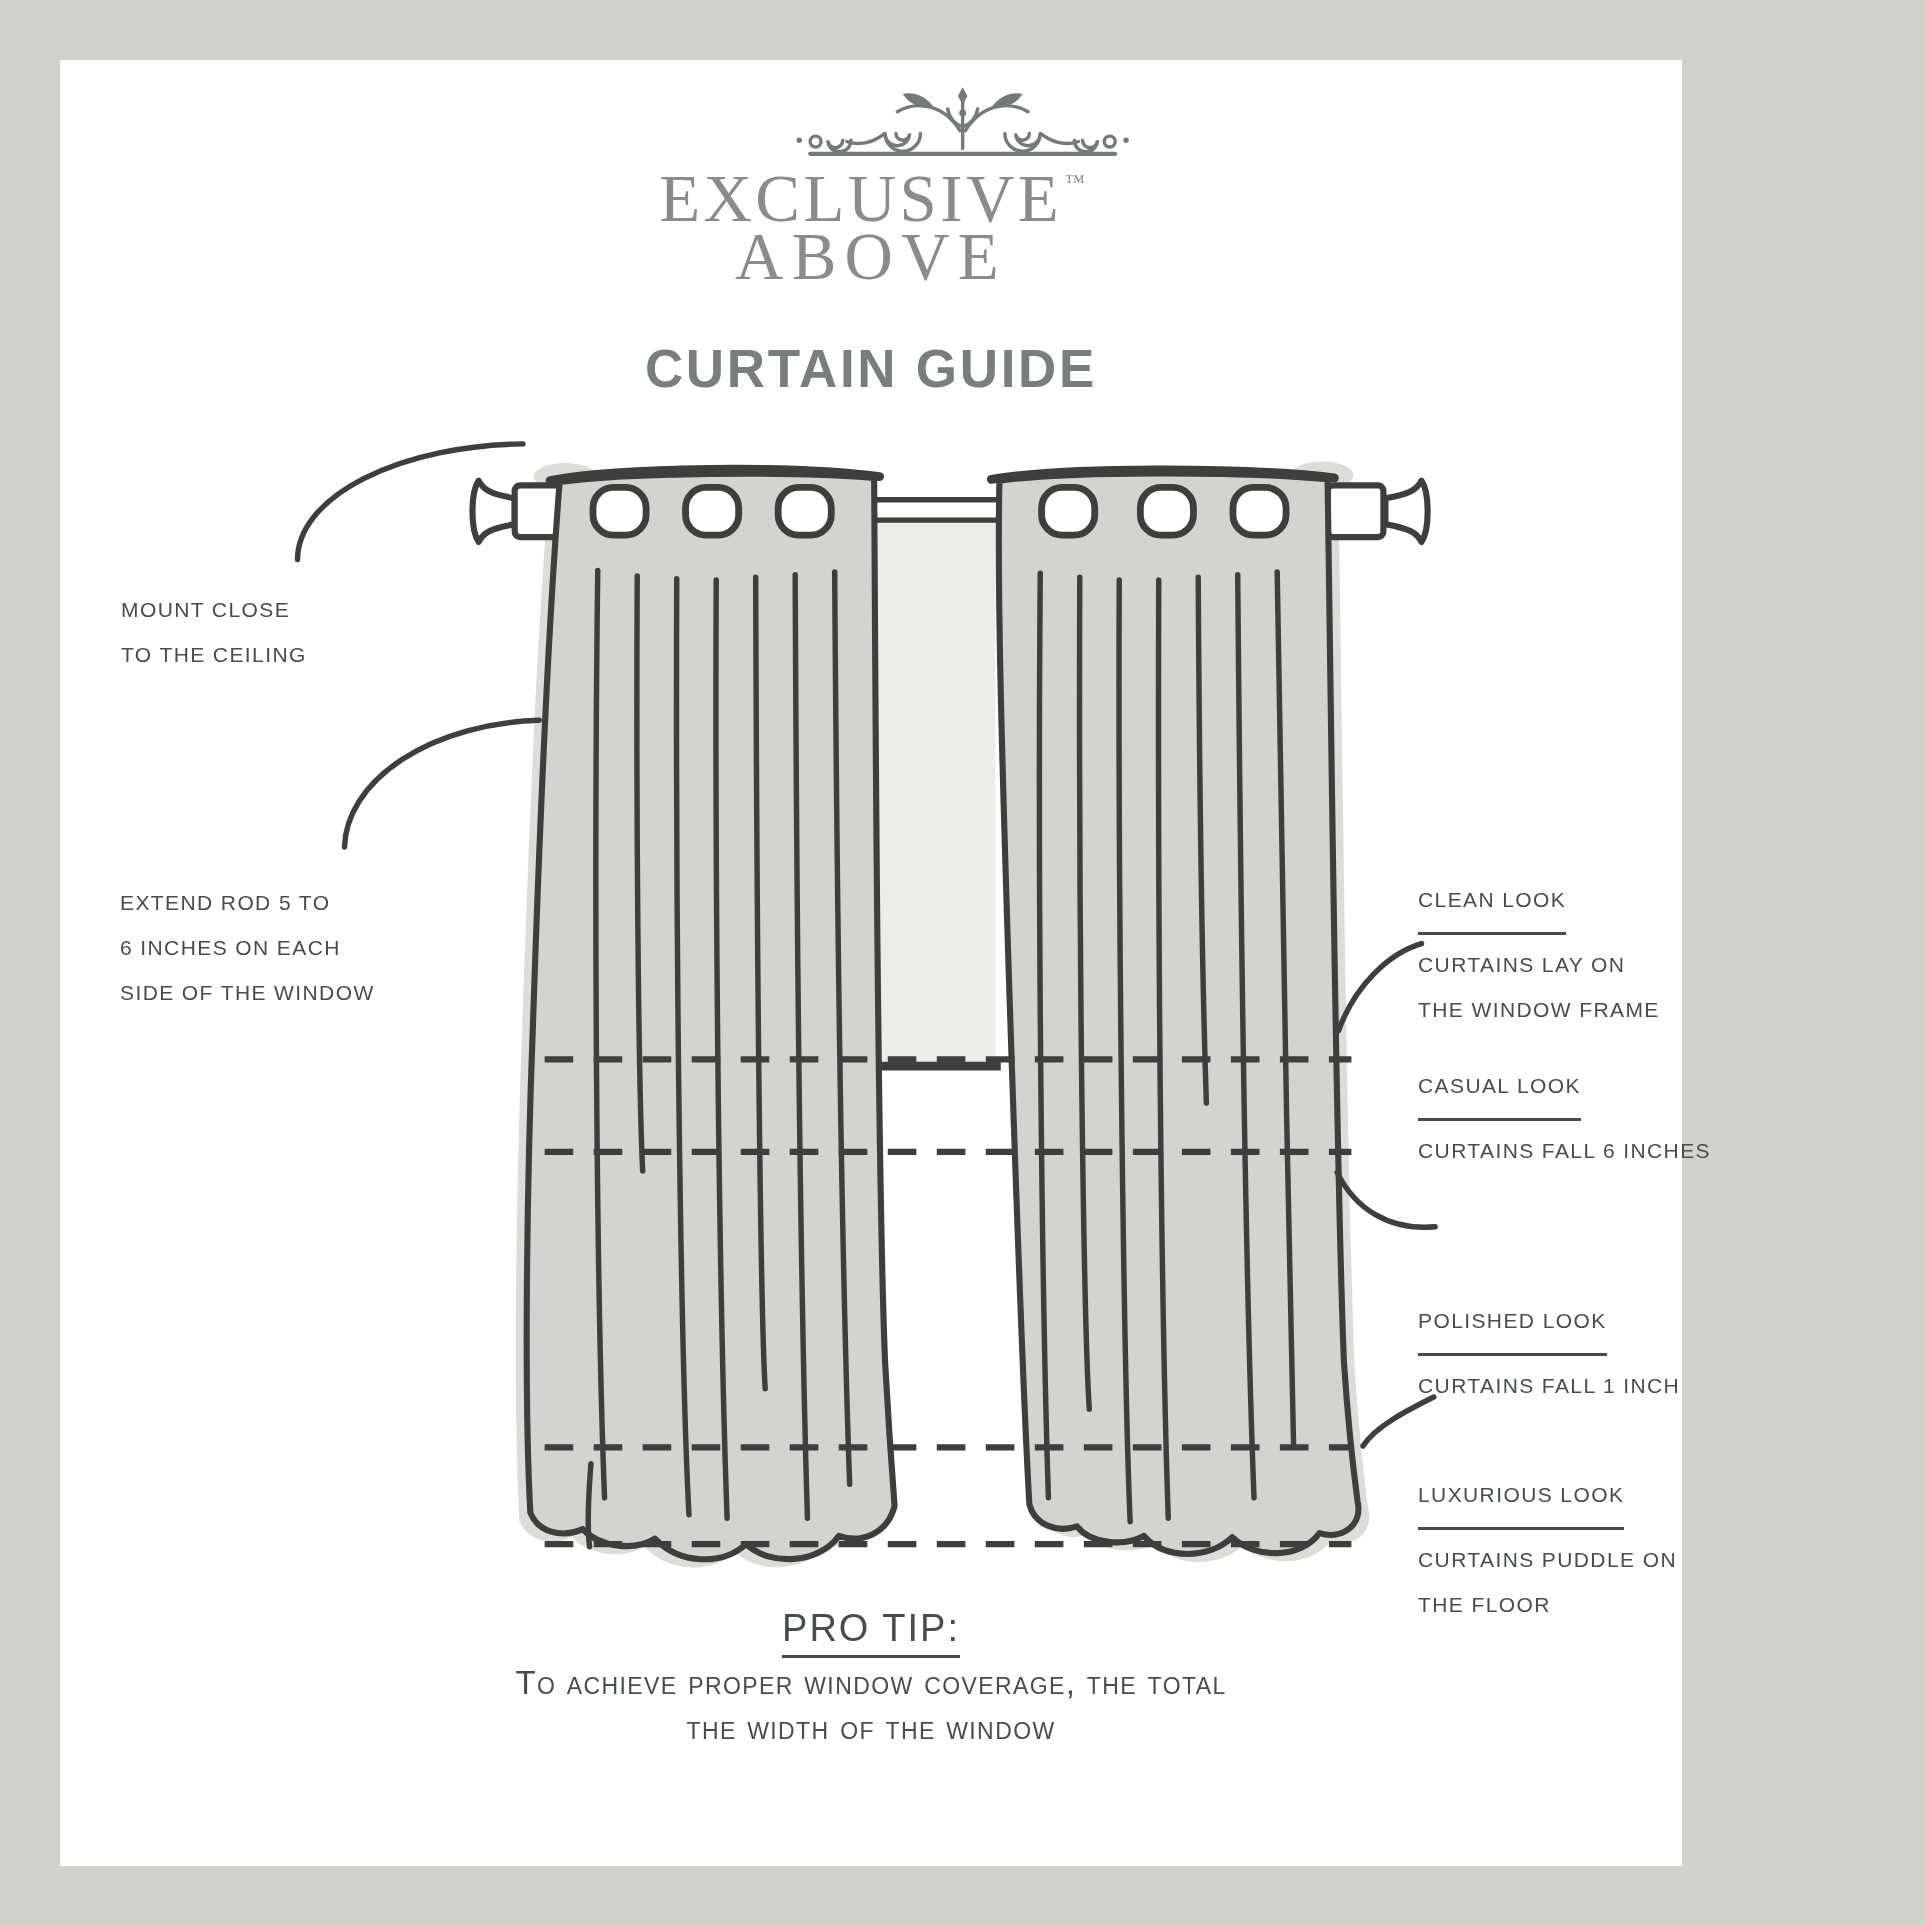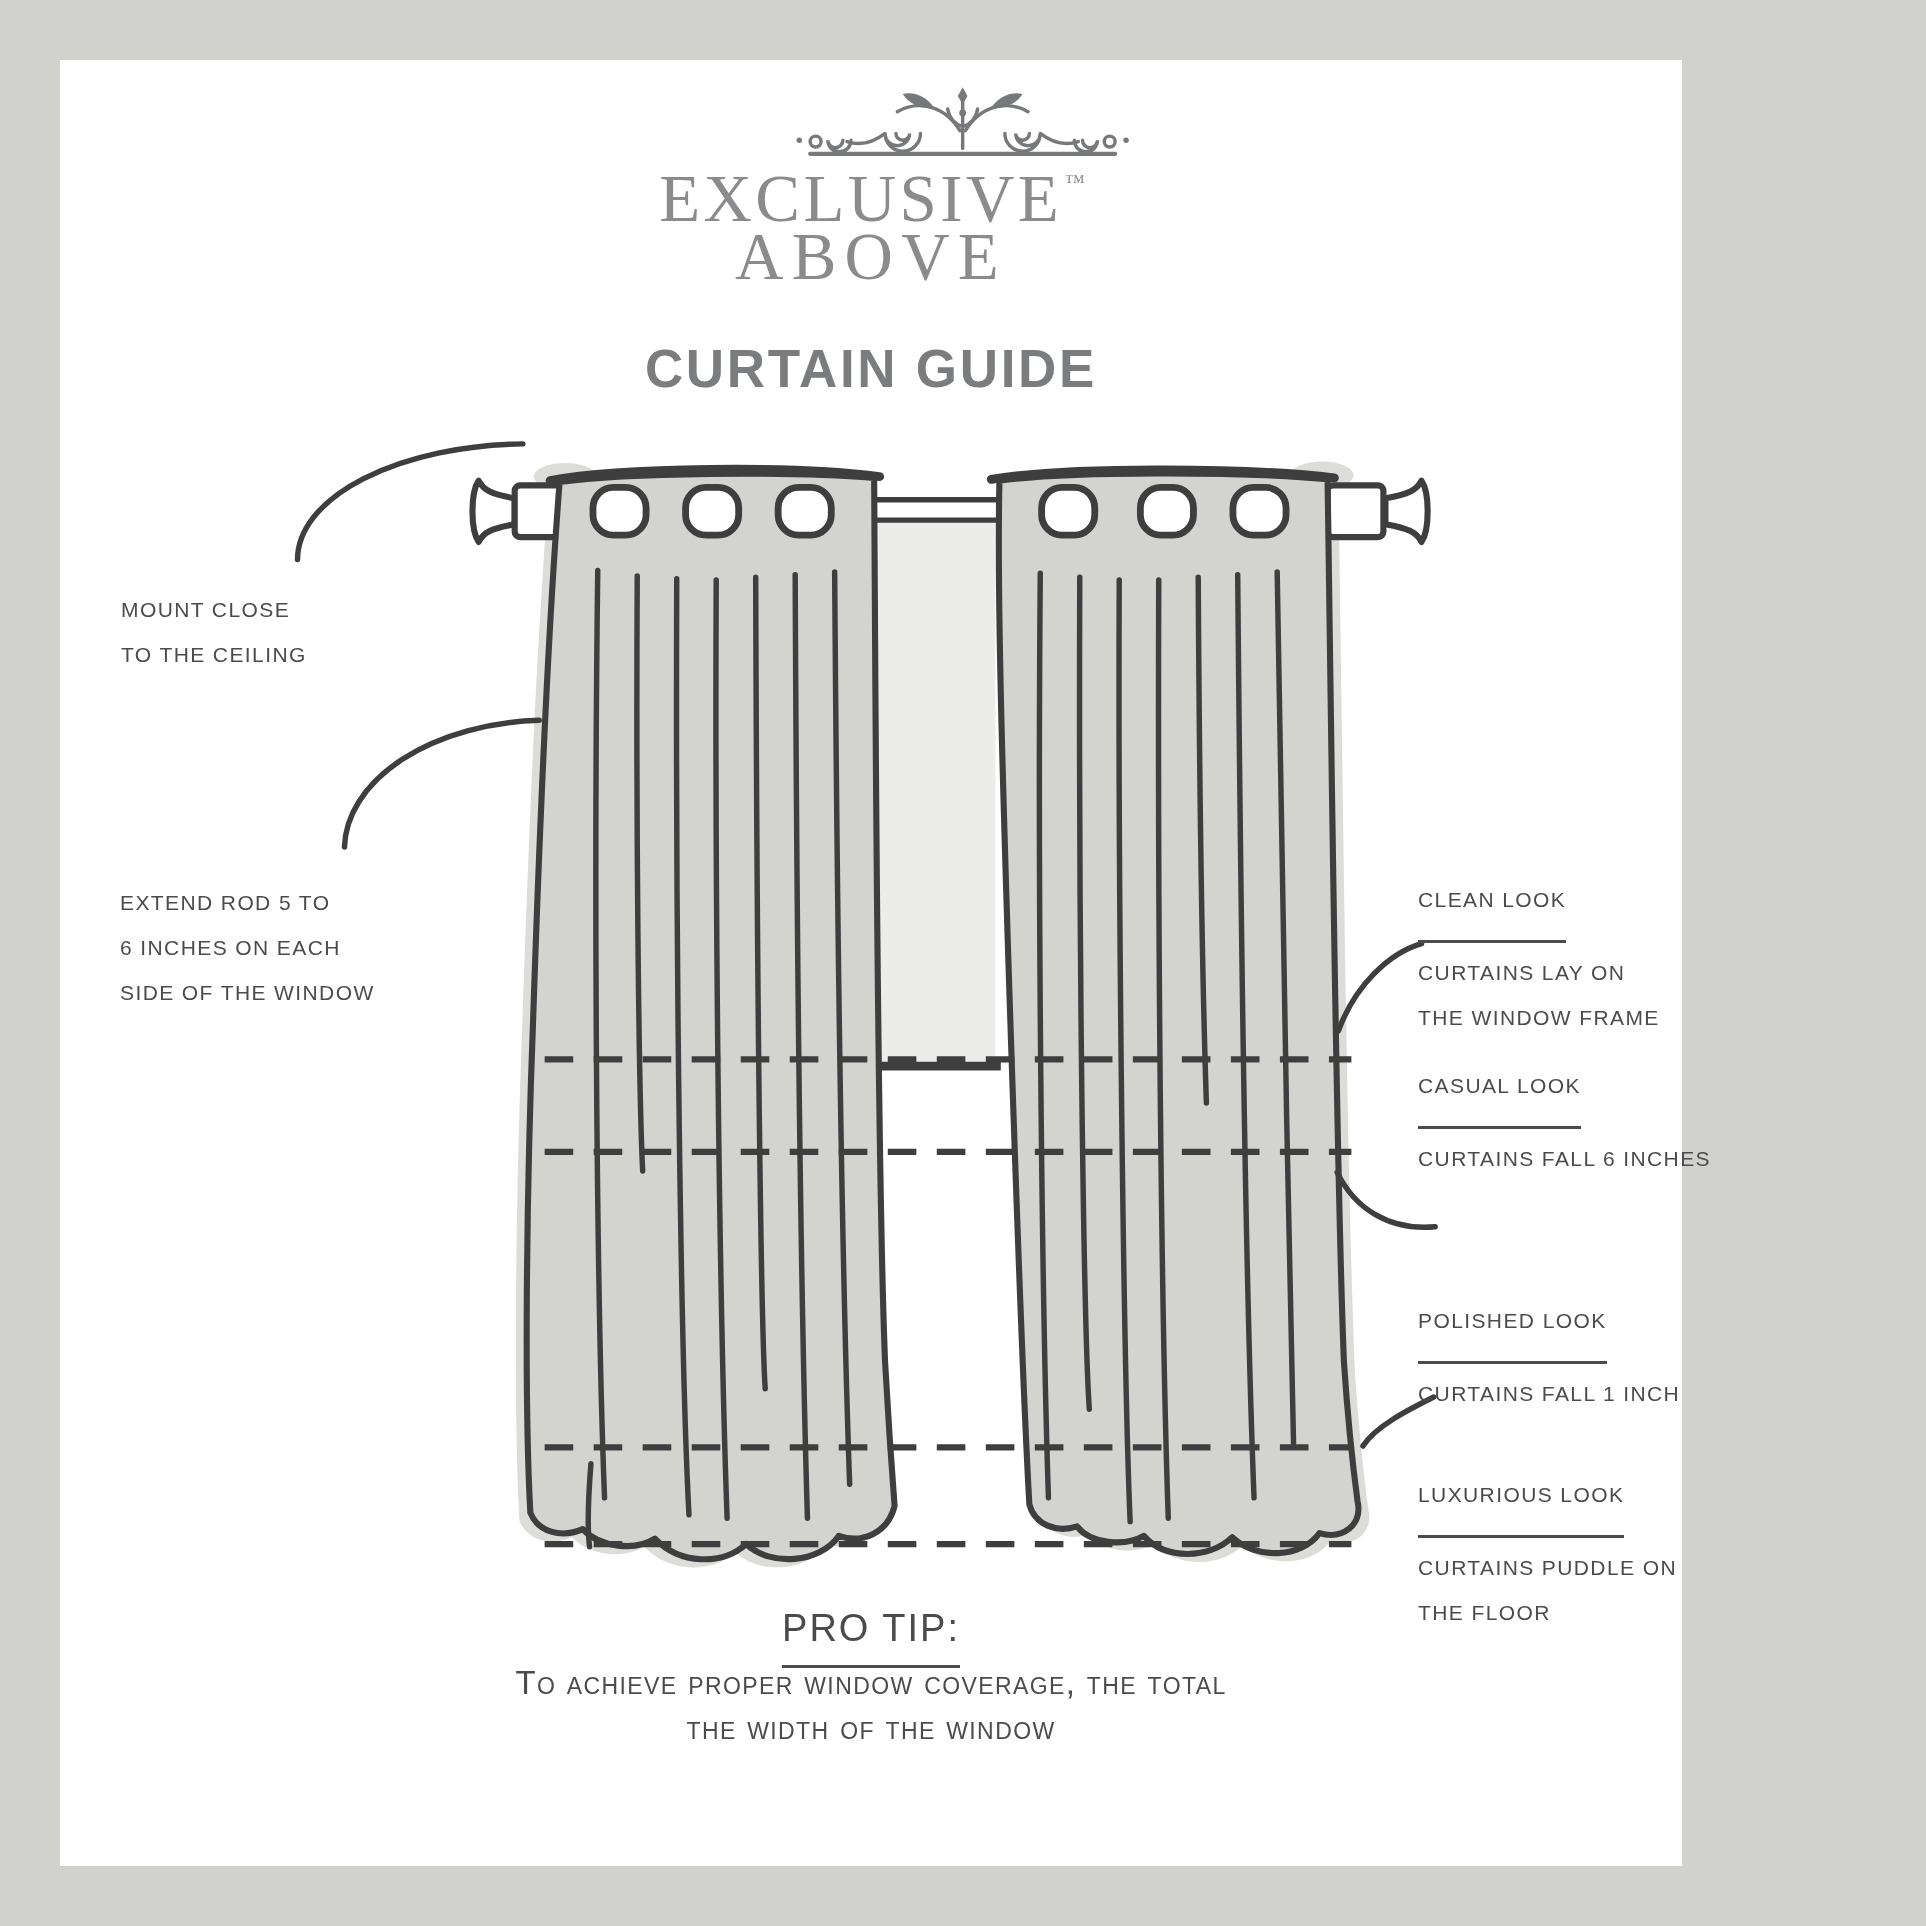--- a/index.html
+++ b/index.html
@@ -47,28 +47,28 @@
   }
   .note-left-1{left:121px;top:587px;}
   .note-left-2{left:120px;top:880px;}
   .note-right-1{left:1418px;top:877px;}
   .note-right-2{left:1418px;top:1063px;}
   .note-right-3{left:1418px;top:1298px;}
   .note-right-4{left:1418px;top:1472px;}
   .look-heading{
     display:inline-block;line-height:35px;
     border-bottom:3.4px solid var(--text-color);
-    padding-bottom:23px;margin-bottom:6.8px;
+    padding-bottom:15px;margin-bottom:6.8px;
   }
   .protip-heading{
     top:1608px;left:60px;right:60px;text-align:center;
     color:var(--text-color);font-size:38px;font-weight:500;letter-spacing:2px;line-height:41px;
   }
   .protip-heading span{
-    display:inline-block;border-bottom:3.4px solid var(--text-color);padding-bottom:16px;
+    display:inline-block;border-bottom:3.4px solid var(--text-color);padding-bottom:6px;
   }
   .protip-body{
     top:1660px;left:60px;right:60px;text-align:center;
     color:var(--text-color);font-size:33px;letter-spacing:1.4px;line-height:45px;
     font-variant:small-caps;
   }
 </style>
 </head>
 <body>
 

